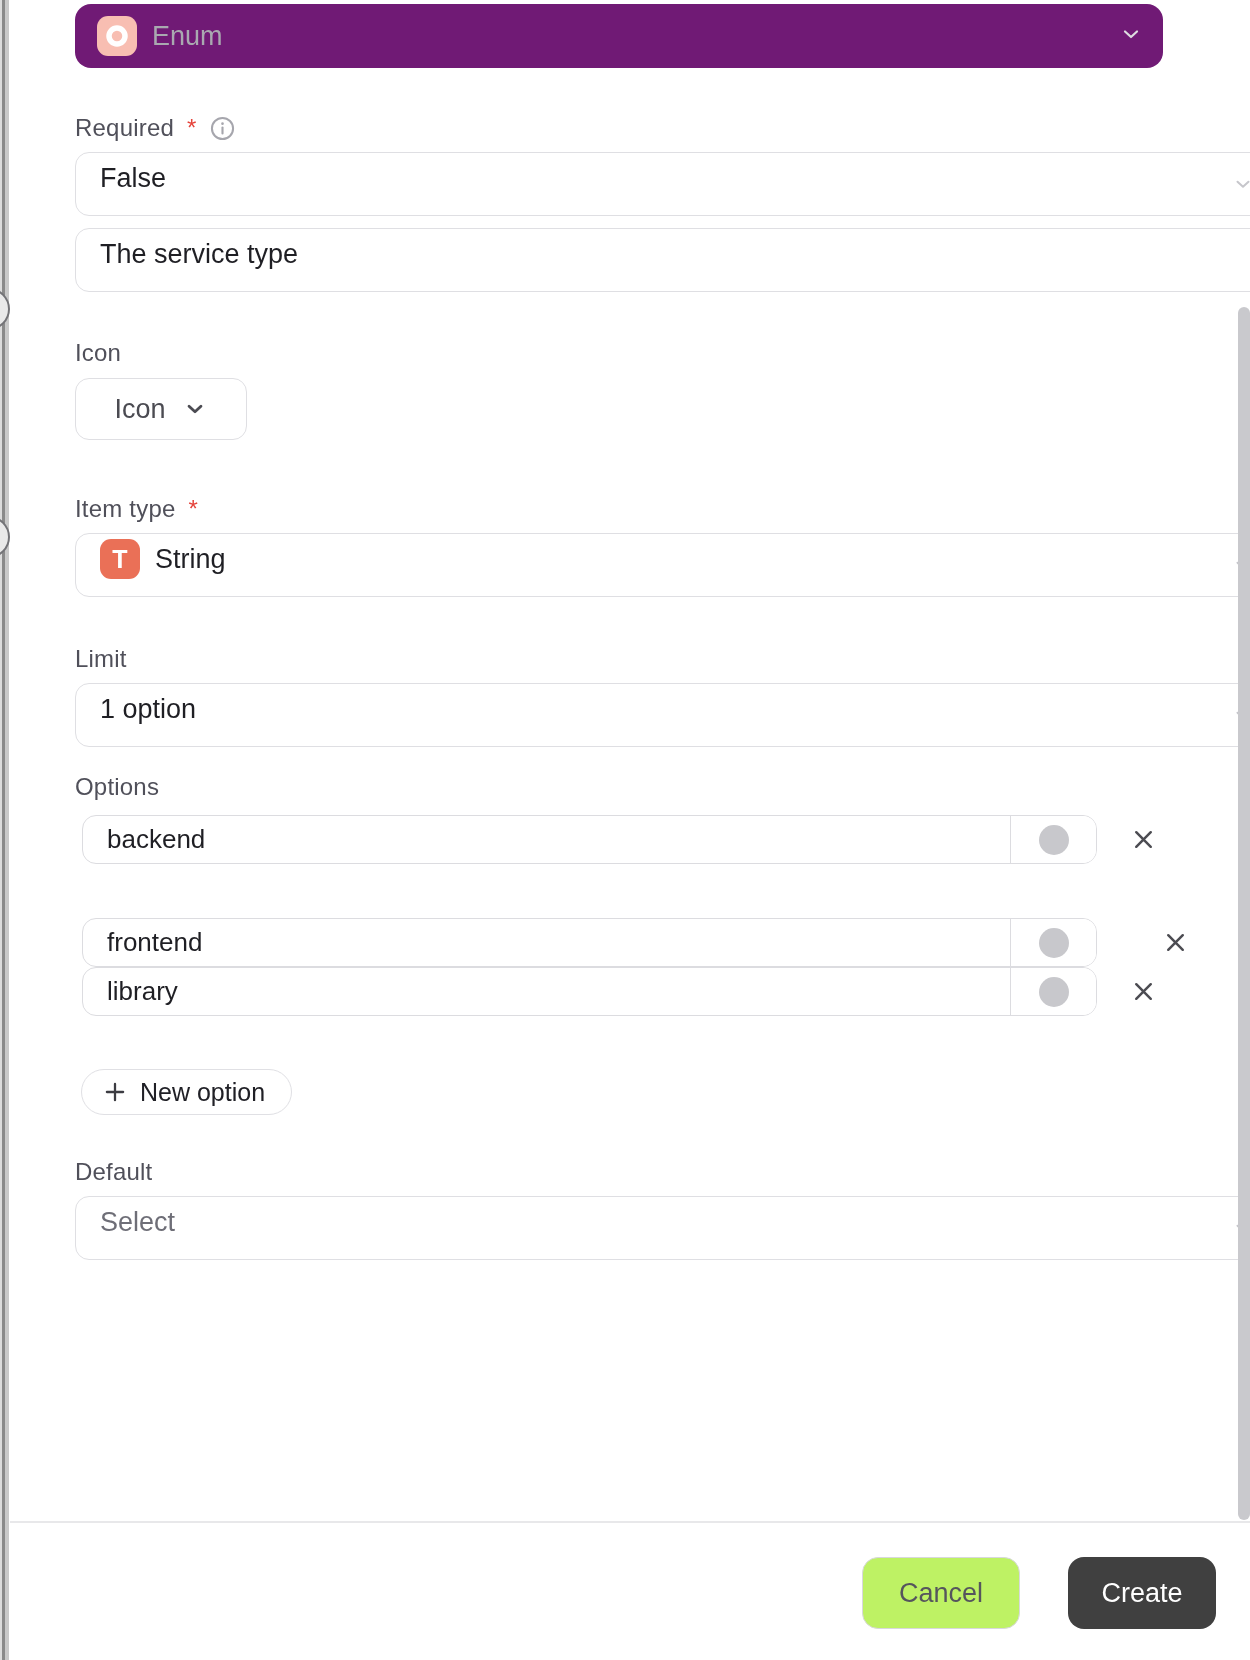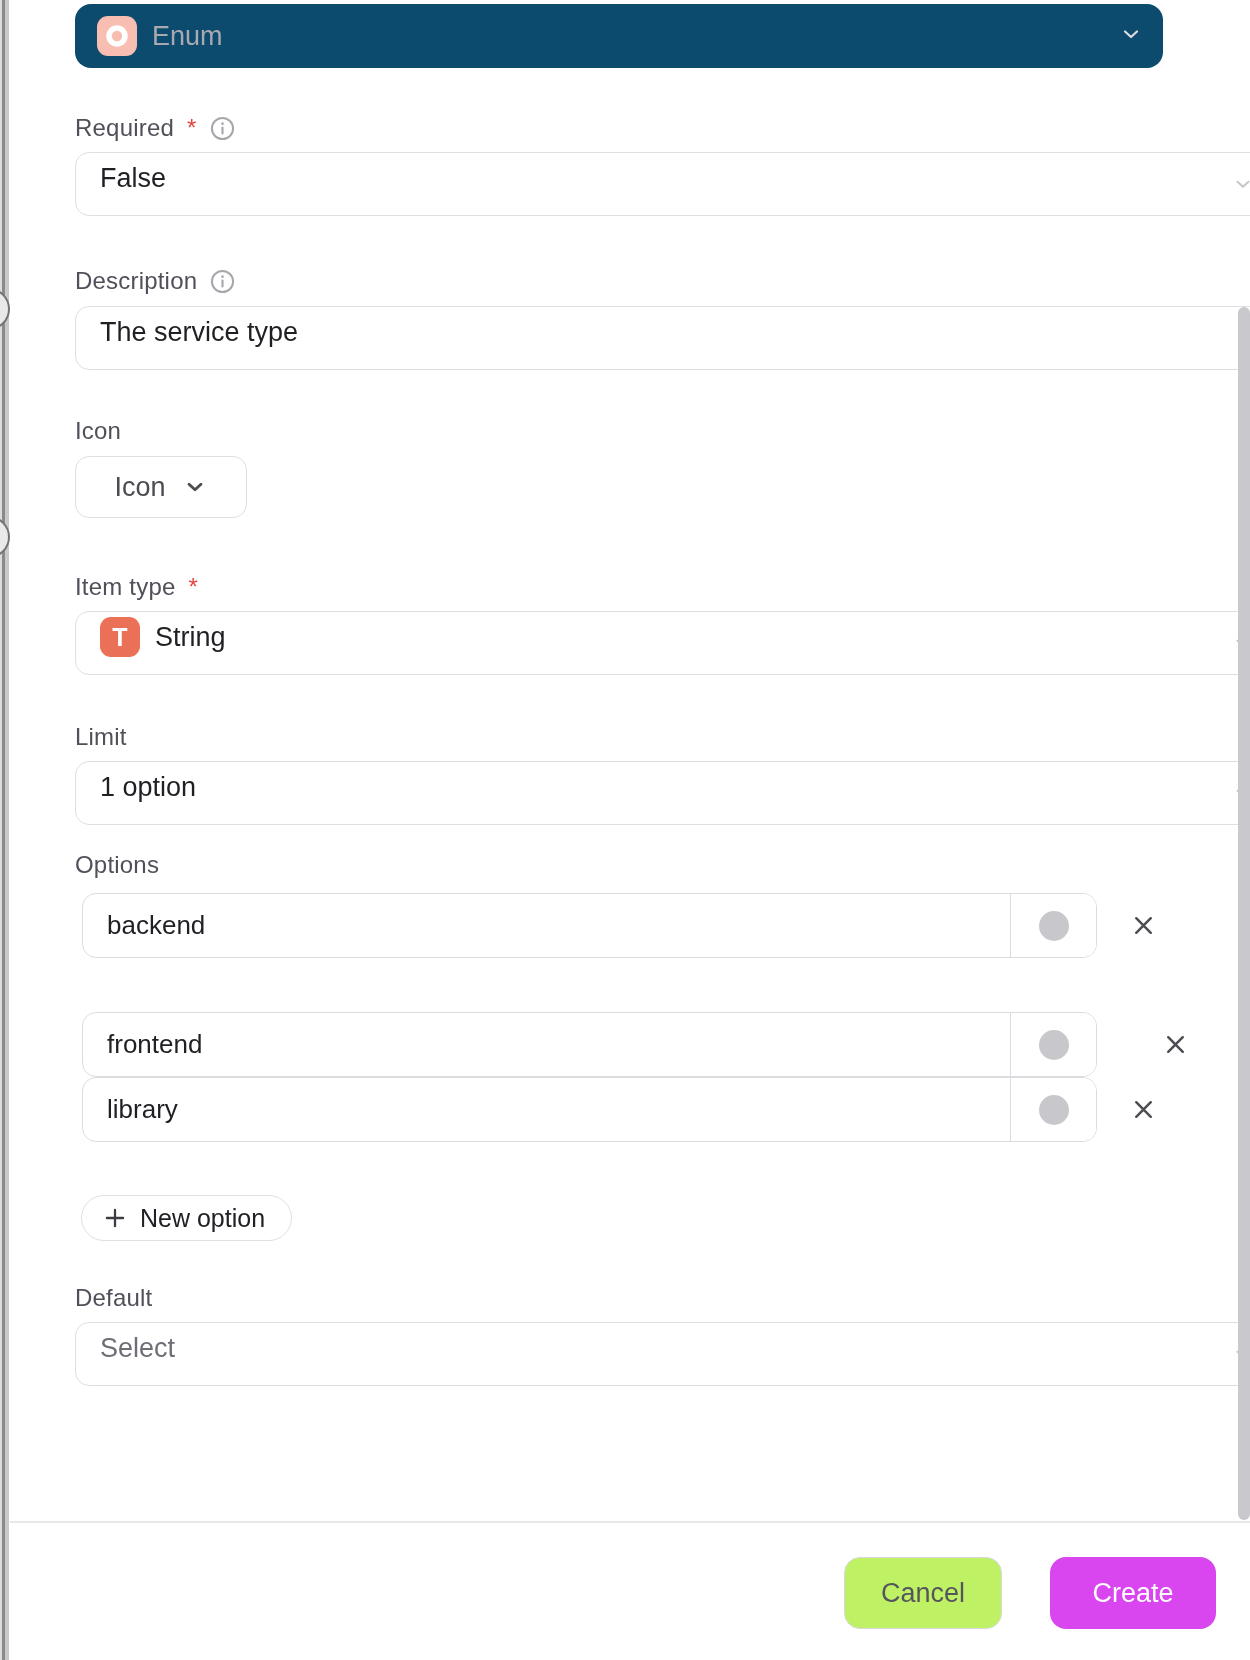--- a/index.html
+++ b/index.html
@@ -80,21 +80,21 @@
   .select .value { white-space: nowrap; }
   .select .placeholder { color: #6e6e77; }
 
   input.text-input { outline: none; }
 
   
   .type-select {
     margin-top: 4px;
     width: 1088px;
     height: 64px;
-    background: #0c4a6e;
+    background: #701a75;
     border-radius: 16px;
     display: flex;
     align-items: center;
     gap: 15px;
     padding: 0 60px 0 22px;
     position: relative;
     cursor: default;
   }
   .type-select .value { font-size: 27px; color: #a9a9b0; }
   .type-select .chev { position: absolute; right: 20px; top: 50%; transform: translateY(-50%); }
@@ -141,21 +141,21 @@
   }
 
   
   .option-row {
     display: flex;
     align-items: center;
     margin-left: 7px;
   }
   .option-group {
     width: 1015px;
-    height: 65px;
+    height: 49px;
     border: 1.5px solid #dcdce0;
     border-radius: 14px;
     background: #ffffff;
     display: flex;
     align-items: stretch;
     overflow: hidden;
   }
   .option-group input {
     flex: 1;
     min-width: 0;
@@ -233,22 +233,22 @@
     justify-content: center;
     cursor: pointer;
   }
   .btn-cancel {
     width: 158px;
     background: #bef264;
     border: 1.5px solid #d8d8dc;
     color: #55555d;
   }
   .btn-create {
-    width: 166px;
-    background: #d946ef;
+    width: 148px;
+    background: #404040;
     border: none;
     color: #ffffff;
   }
 
   
   .scrollbar-thumb {
     position: absolute;
     left: 1238px;
     top: 307px;
     width: 12px;
@@ -314,30 +314,20 @@
     <div class="select mt-select">
       <span class="value">False</span>
       <span class="chev">
         <svg width="22" height="22" viewBox="0 0 24 24">
             <path d="M6 9.5l6 5.5 6-5.5" fill="none" stroke="#c6c6cb" stroke-width="2.2" stroke-linecap="round" stroke-linejoin="round"></path>
           </svg>
       </span>
     </div>
 
     
-    <div class="field-label mt-label-desc">
-      <span>Description</span>
-      <span class="info-icon">
-        <svg width="27" height="27" viewBox="0 0 24 24">
-          <circle cx="12" cy="12" r="9.4" fill="none" stroke="#a6a6ad" stroke-width="1.8"></circle>
-          <line x1="12" y1="11.2" x2="12" y2="16.4" stroke="#a6a6ad" stroke-width="1.9" stroke-linecap="round"></line>
-          <circle cx="12" cy="7.7" r="1.15" fill="#a6a6ad"></circle>
-        </svg>
-      </span>
-    </div>
     <input class="text-input mt-input" type="text" value="The service type" style="">
 
     
     <div class="field-label mt-label-icon">
       <span>Icon</span>
     </div>
     <button class="icon-btn">
       <span>Icon</span>
       <span style="display:inline-flex;">
         <svg width="26" height="26" viewBox="0 0 24 24">

